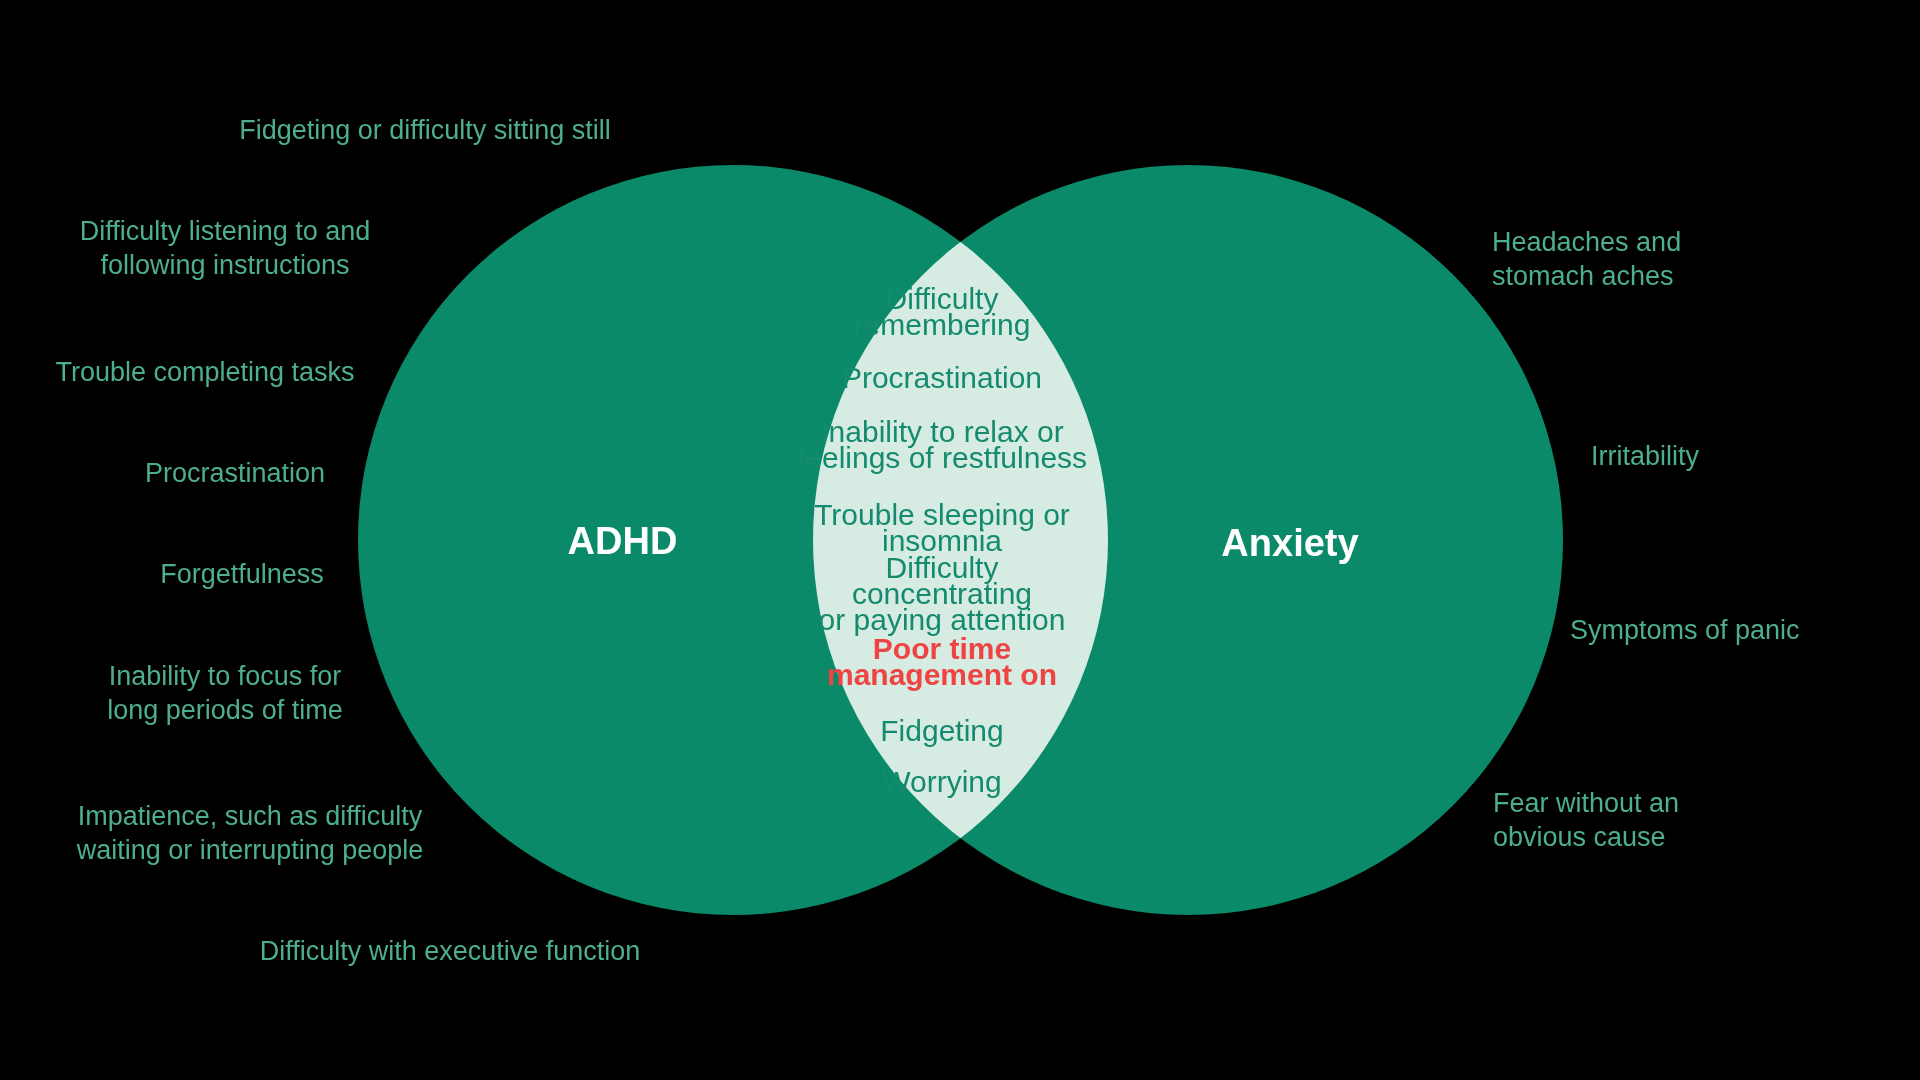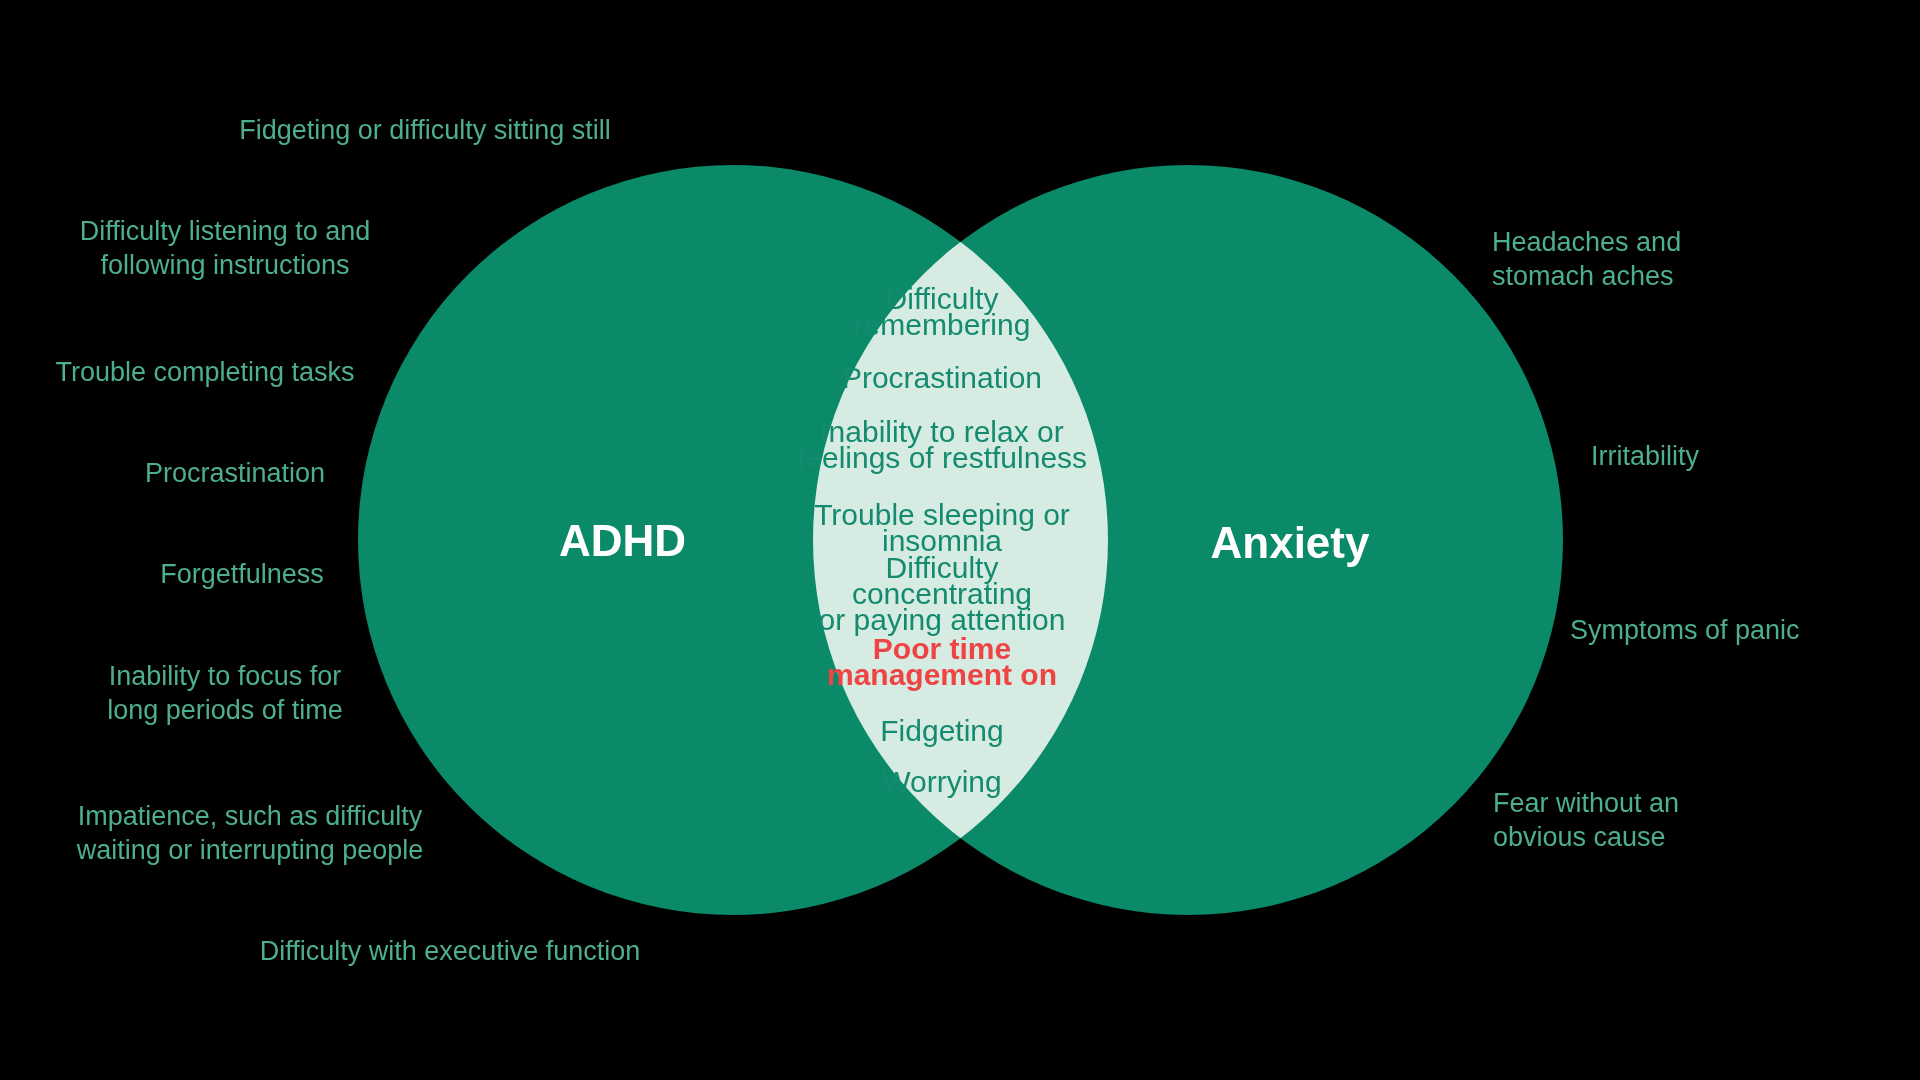--- a/index.html
+++ b/index.html
@@ -37,21 +37,21 @@
     position: absolute;
     left: 792px;
     width: 300px;
     font-size: 30px;
     line-height: 26px;
     white-space: pre-line;
     text-align: center;
   }
   .circle-title {
     position: absolute;
-    font-size: 44px;
+    font-size: 38px;
     font-weight: bold;
     line-height: 44px;
     text-align: center;
   }
 </style>
 </head>
 <body>
 
 <div class="stage" style="background-color: rgb(0, 0, 0);">
 

